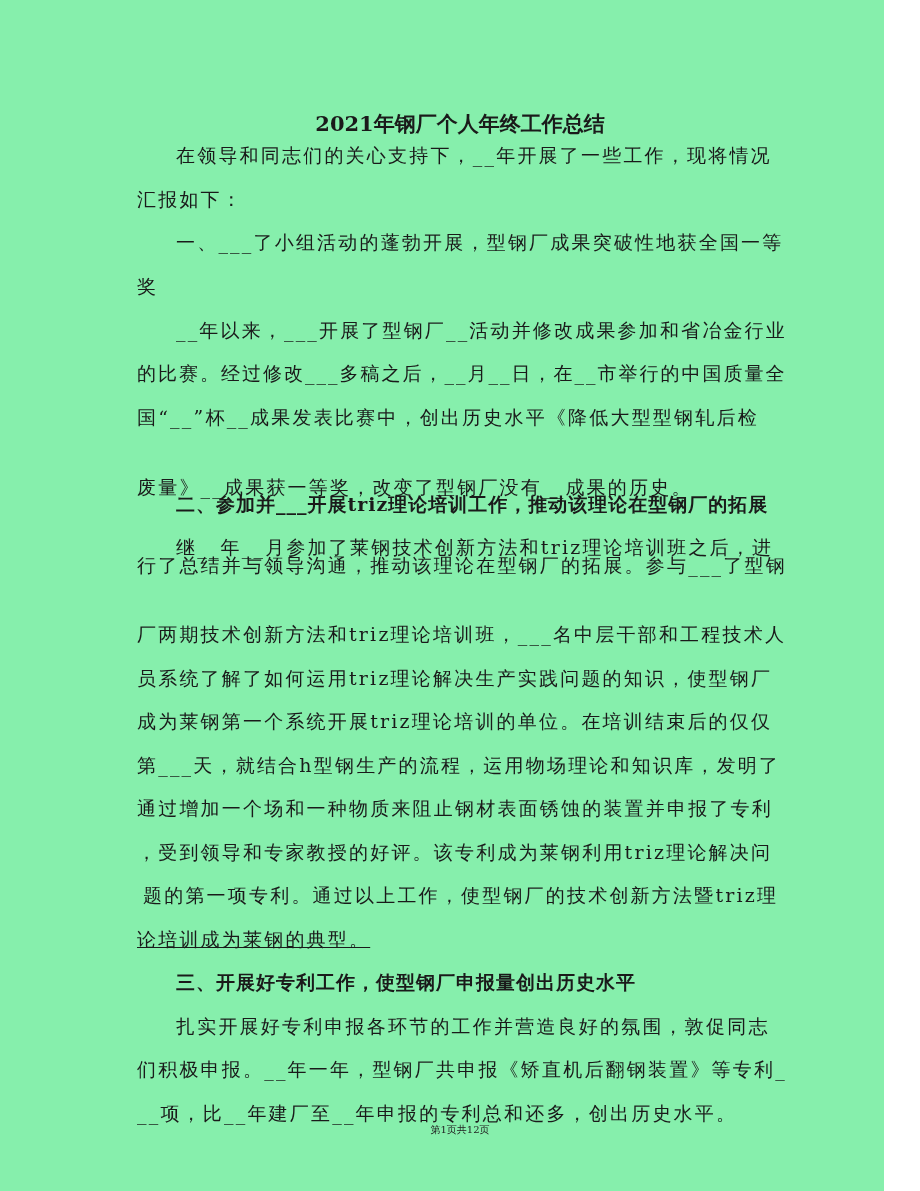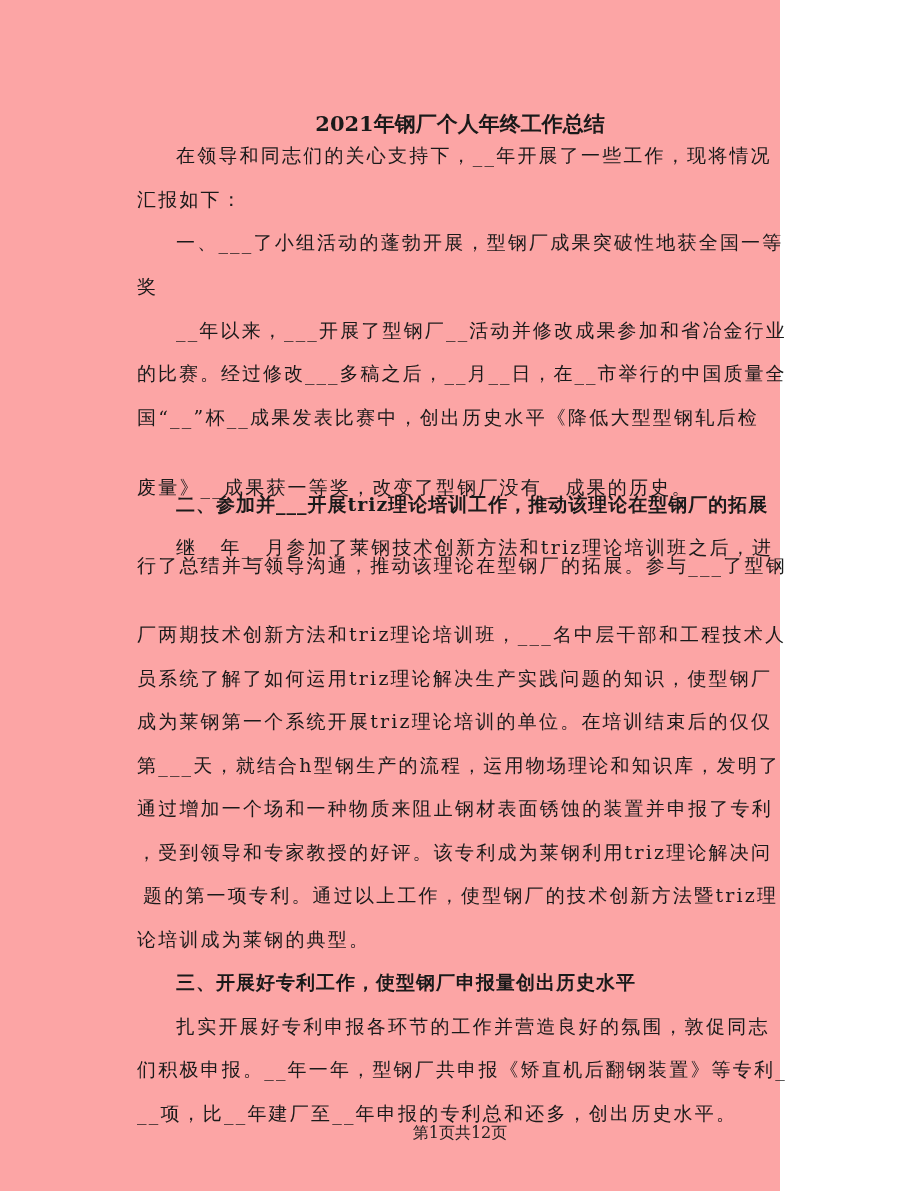--- a/index.html
+++ b/index.html
@@ -1,26 +1,26 @@
 <!DOCTYPE html>
 <html><head>
 <meta charset="utf-8">
 <style>
   html, body { margin: 0; padding: 0; background: #ffffff; }
   body { width: 920px; height: 1191px; position: relative; overflow: hidden;
          font-family: "DejaVu Serif", "Liberation Serif", serif; color: #1a1a1a; }
-  .page { position: absolute; left: 0; top: 0; width: 780px; height: 1191px; background: #fca5a5; }
+  .page { position: absolute; left: 0; top: 0; width: 884px; height: 1191px; background: #86efac; }
   .title { position: absolute; left: 0; width: 920px; top: 110px; text-align: center;
            font-size: 21px; font-weight: bold; letter-spacing: 0px; }
   .line { position: absolute; left: 137px; width: 650px; font-size: 19px; white-space: nowrap;
           letter-spacing: 2.2px; line-height: 26px; }
   .line.indent { left: 176px; width: 611px; }
   .line.heading { font-weight: bold; letter-spacing: 1px; }
   .footer { position: absolute; left: 0; width: 920px; top: 1123px; text-align: center;
-            font-size: 16px; color: #222; }
+            font-size: 10px; color: #222; }
 </style>
 </head>
 <body>
 
 <div class="page">
   <div class="title">2021年钢厂个人年终工作总结</div>
   <div id="lines">
       <div class="line indent" style="top: 142px; letter-spacing: 2.2px;">在领导和同志们的关心支持下，__年开展了一些工作，现将情况</div>
       <div class="line" style="top: 186px;">汇报如下：</div>
       <div class="line indent" style="top: 229px; letter-spacing: 2.2px;">一、___了小组活动的蓬勃开展，型钢厂成果突破性地获全国一等</div>
@@ -32,20 +32,20 @@
       <div class="line indent heading" style="top: 491px; letter-spacing: 1px;">二、参加并___开展triz理论培训工作，推动该理论在型钢厂的拓展</div>
       <div class="line indent" style="top: 534px; letter-spacing: 2.2px;">继__年__月参加了莱钢技术创新方法和triz理论培训班之后，进</div>
       <div class="line" style="top: 552px; letter-spacing: 2.2px;">行了总结并与领导沟通，推动该理论在型钢厂的拓展。参与___了型钢</div>
       <div class="line" style="top: 621px; letter-spacing: 2.2px;">厂两期技术创新方法和triz理论培训班，___名中层干部和工程技术人</div>
       <div class="line" style="top: 665px; letter-spacing: 2.2px;">员系统了解了如何运用triz理论解决生产实践问题的知识，使型钢厂</div>
       <div class="line" style="top: 708px; letter-spacing: 2.2px;">成为莱钢第一个系统开展triz理论培训的单位。在培训结束后的仅仅</div>
       <div class="line" style="top: 752px; letter-spacing: 2.2px;">第___天，就结合h型钢生产的流程，运用物场理论和知识库，发明了</div>
       <div class="line" style="top: 795px; letter-spacing: 2.2px;">通过增加一个场和一种物质来阻止钢材表面锈蚀的装置并申报了专利</div>
       <div class="line" style="top: 839px; letter-spacing: 2.2px;">，受到领导和专家教授的好评。该专利成为莱钢利用triz理论解决问</div>
       <div class="line" style="top: 882px; letter-spacing: 2.2px; margin-left: 6px;">题的第一项专利。通过以上工作，使型钢厂的技术创新方法暨triz理</div>
-      <div class="line" style="top: 926px;">论培训成为莱钢的典型。</div>
+      <div class="line" style="top: 926px; text-decoration: underline;">论培训成为莱钢的典型。</div>
       <div class="line indent heading" style="top: 969px; letter-spacing: 1px;">三、开展好专利工作，使型钢厂申报量创出历史水平</div>
       <div class="line indent" style="top: 1013px; letter-spacing: 2.2px;">扎实开展好专利申报各环节的工作并营造良好的氛围，敦促同志</div>
       <div class="line" style="top: 1056px; letter-spacing: 2.2px;">们积极申报。__年一年，型钢厂共申报《矫直机后翻钢装置》等专利_</div>
       <div class="line" style="top: 1100px;">__项，比__年建厂至__年申报的专利总和还多，创出历史水平。</div>
     </div>
   <div class="footer">第1页共12页</div>
 </div>
 
 </body></html>

